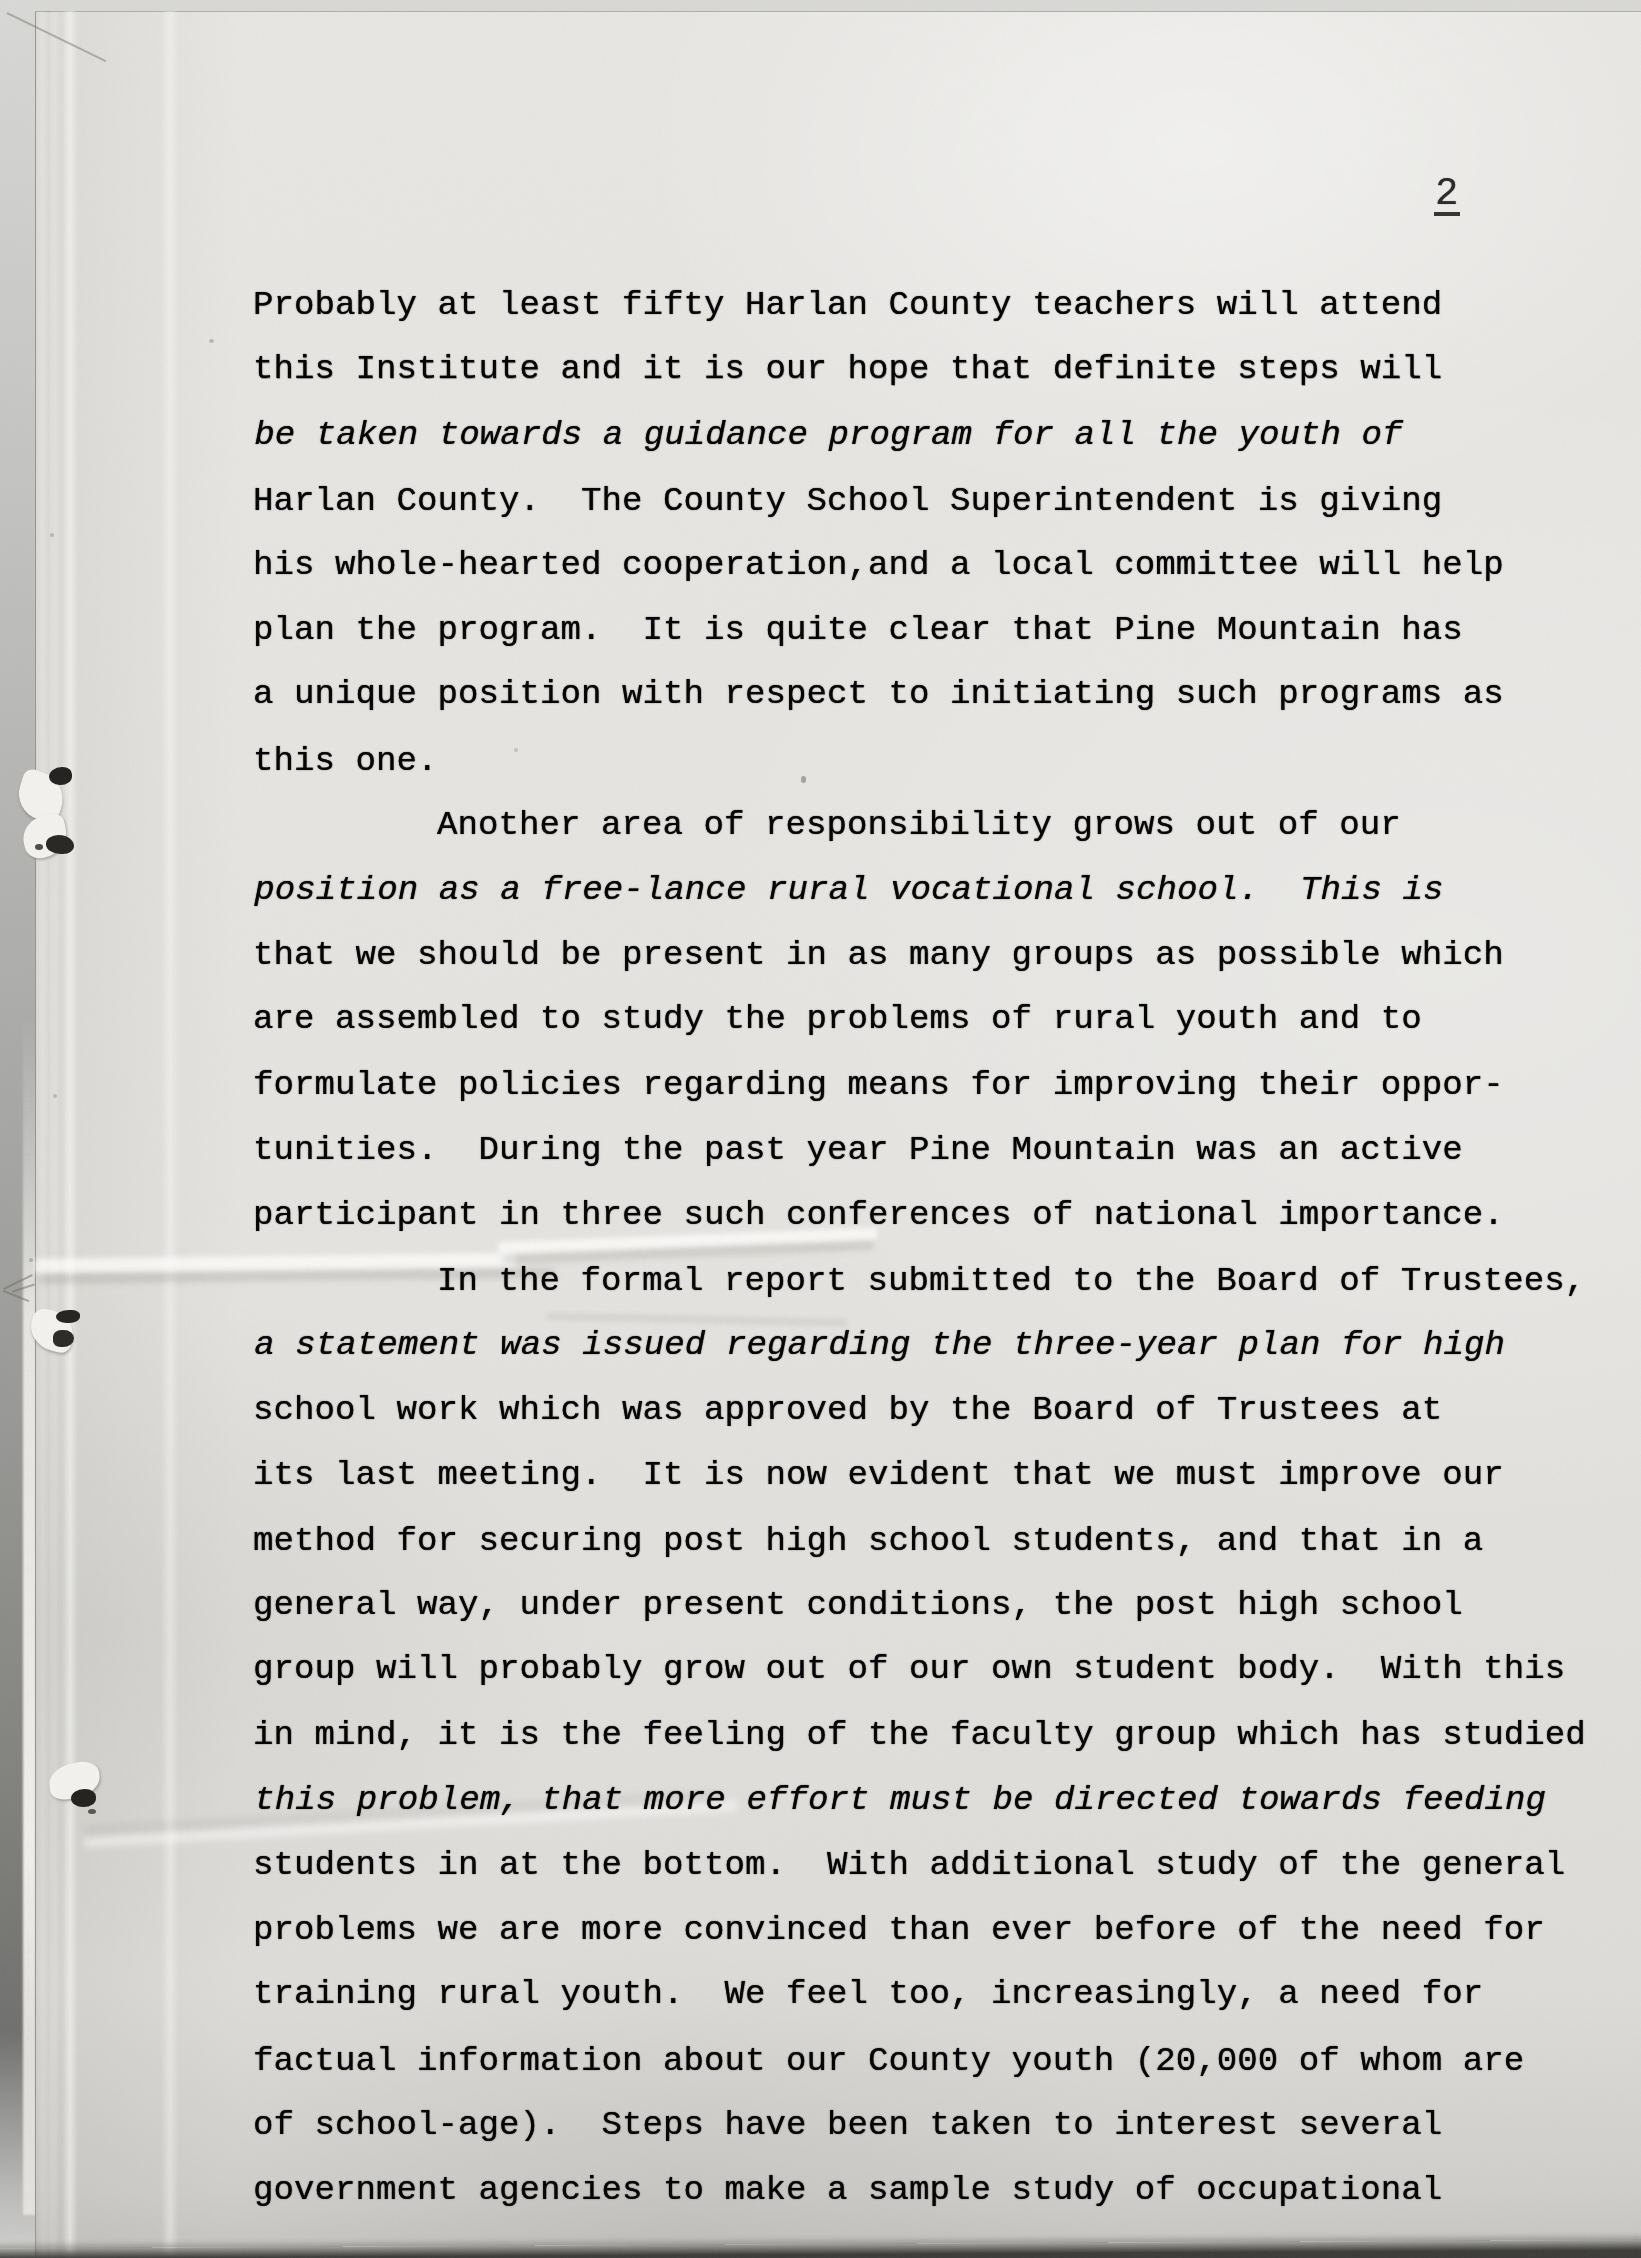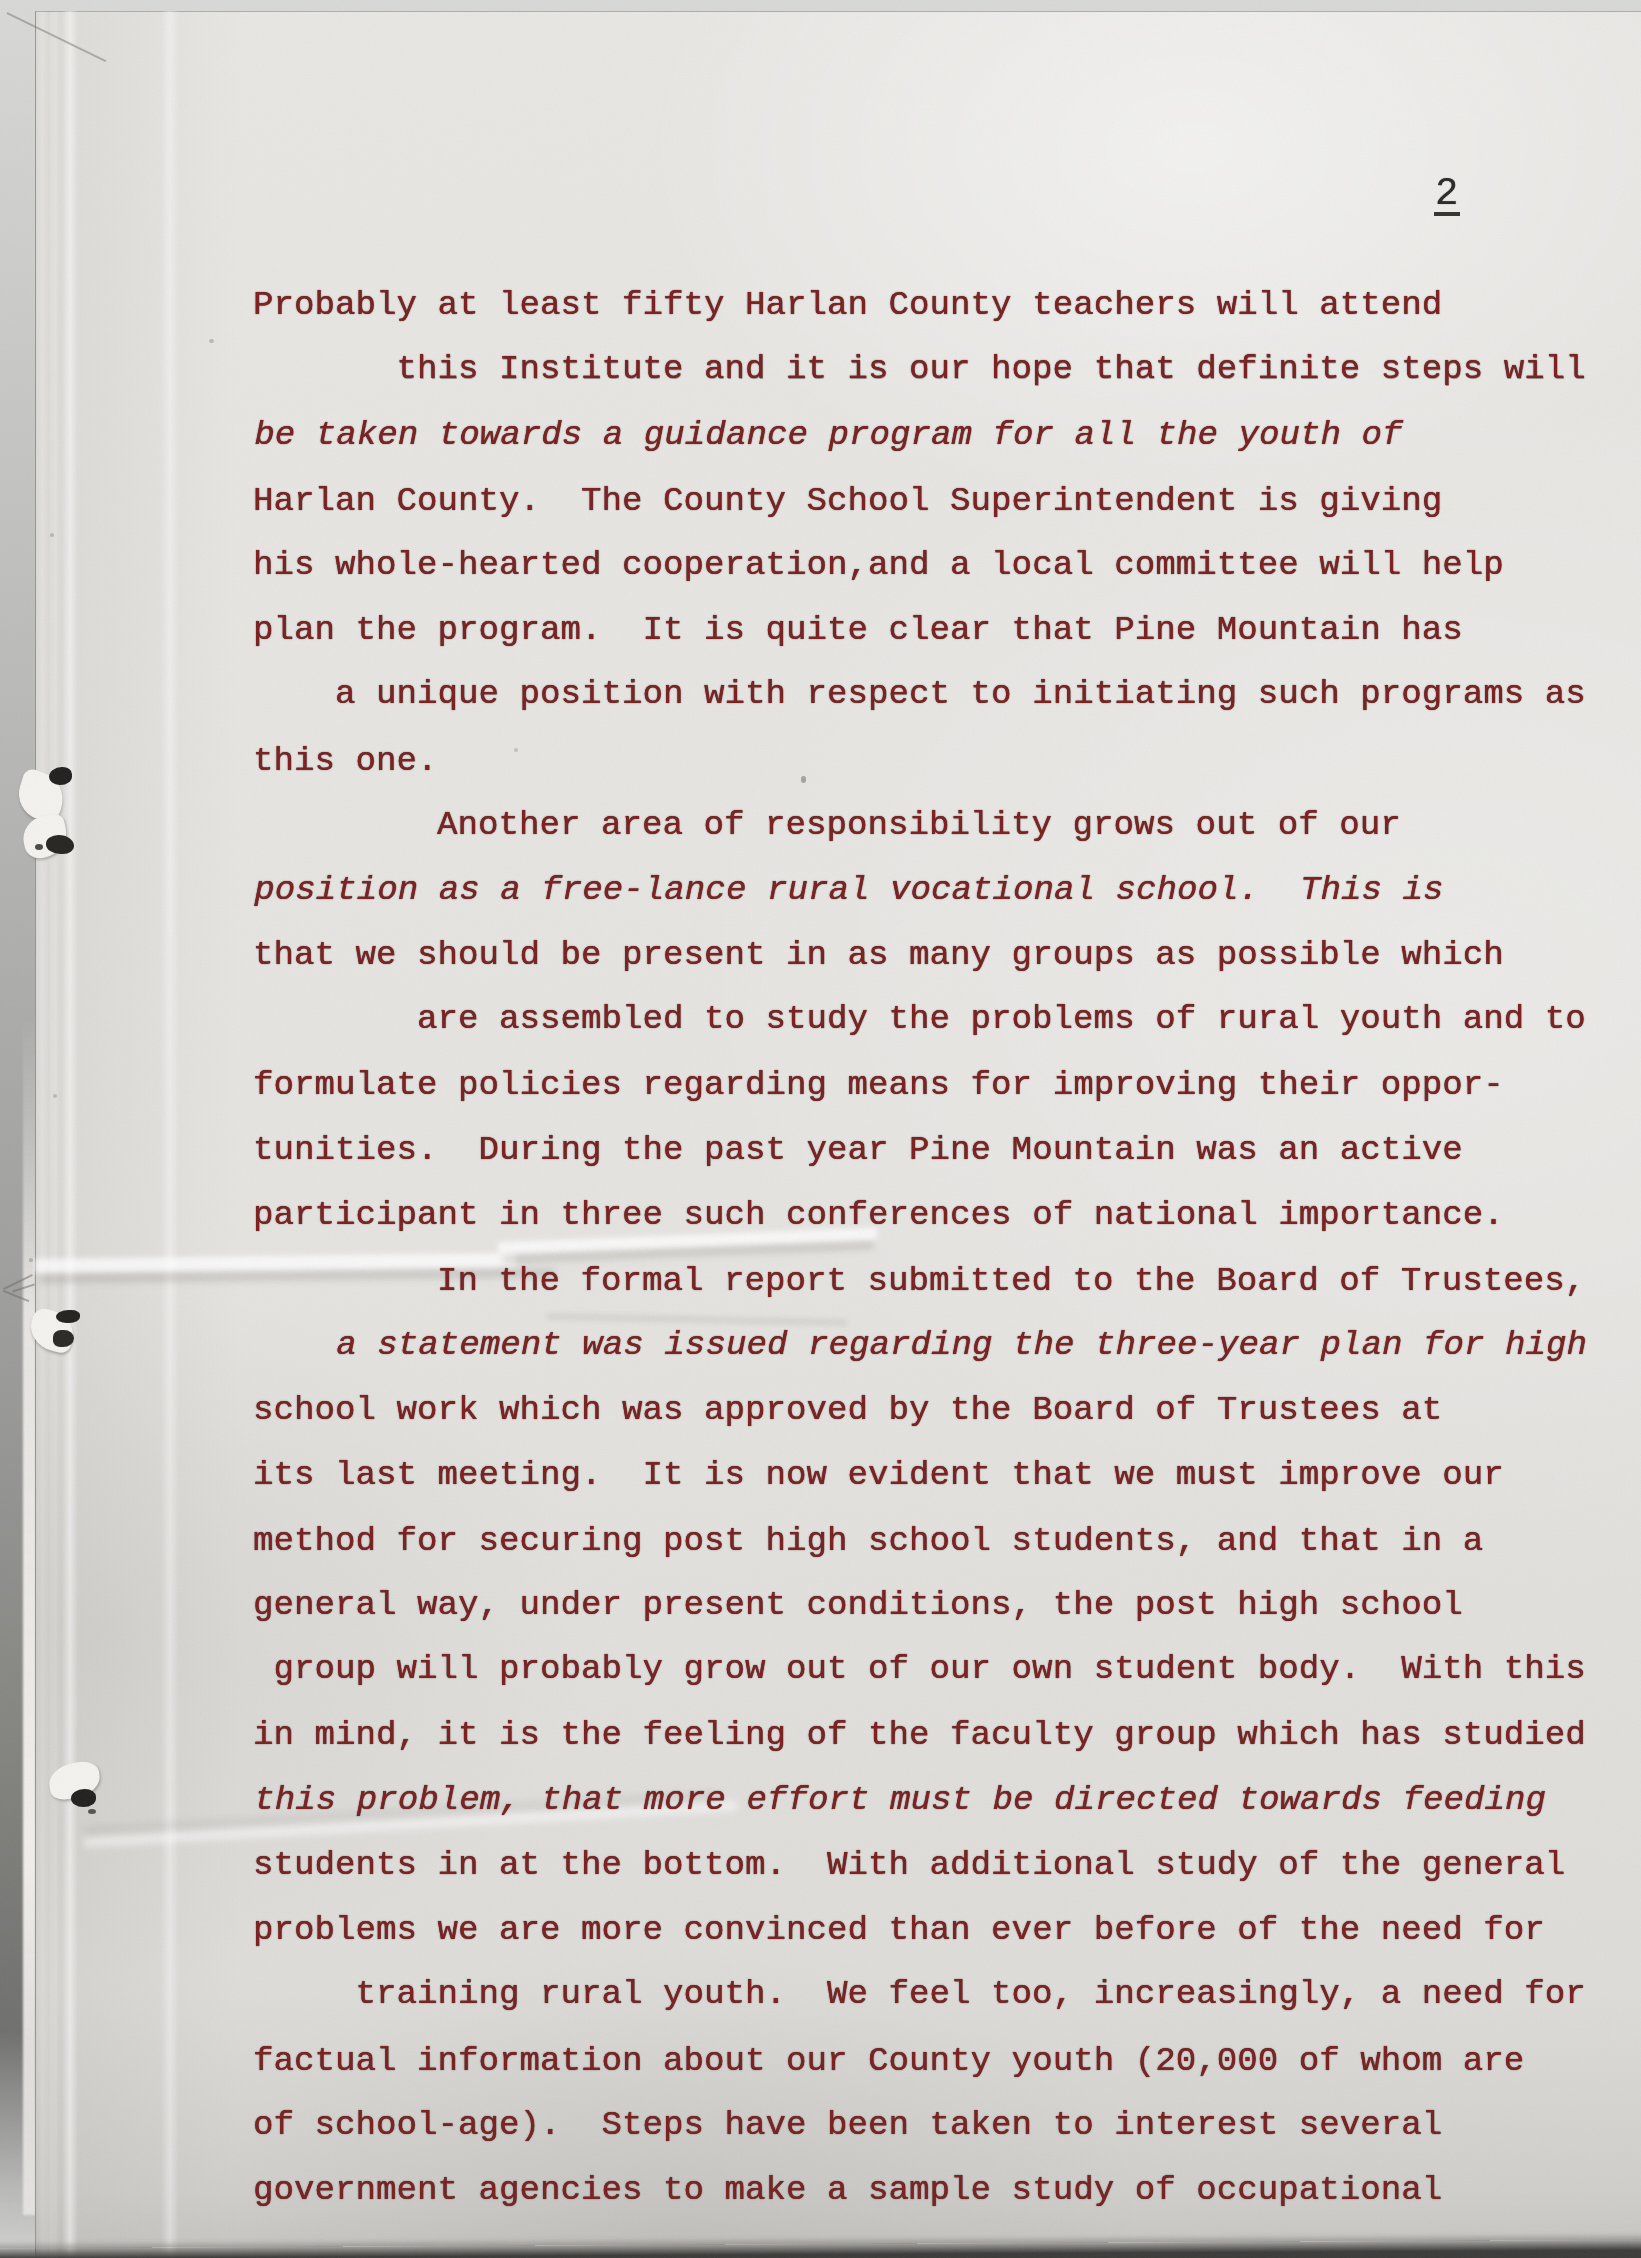--- a/index.html
+++ b/index.html
@@ -63,28 +63,28 @@
   .blobC1{left:56px;top:1310px;width:24px;height:13.2px;background:#23221f;border-radius:60% 40% 50% 50%;}
   .blobC2{left:53px;top:1330px;width:21px;height:17px;background:#2a2926;border-radius:45% 55% 60% 40%;}
   .flapD{left:49px;top:1763px;width:51px;height:35px;border-radius:55% 35% 55% 30%;transform:rotate(-8deg);}
   .blobD{left:71px;top:1789px;width:25px;height:17.6px;background:#21201e;border-radius:55% 45% 50% 50%;}
   .blobD2{left:88px;top:1809px;width:8px;height:5.3px;background:#55544f;border-radius:50%;}
   .speck{position:absolute;border-radius:50%;background:rgba(70,68,63,.55);}
   
   .text-block{
     position:absolute;left:253px;top:273px;z-index:5;
     font-size:34px;line-height:65px;letter-spacing:0.1px;
-    color:#7f1d1d;white-space:pre;
+    color:#000000;white-space:pre;
     text-shadow:0 0 0.9px rgba(32,31,29,.9),0 0 2.2px rgba(32,31,29,.22),0.5px 0.4px 0.4px rgba(32,31,29,.35);
     filter:blur(0.3px);
   }
   .line{height:65px;}
   .line.indent{padding-left:184px;}
   .line:nth-child(4n){transform:translateY(0.9px);}
-  .line:nth-child(5n+2){transform:translateY(-0.9px);text-align:right;}
+  .line:nth-child(5n+2){transform:translateY(-0.9px);}
   .line:nth-child(7n+3){transform:translateX(1.3px);font-style:italic;}
   .page-number{
     position:absolute;left:1434px;top:177px;z-index:5;
     font-size:39px;line-height:35px;color:#2a2927;
     border-bottom:4.4px solid #34332f;padding:0 1.8px 0 0.9px;
     text-shadow:0 0 0.9px rgba(32,31,29,.85);
     filter:blur(0.3px);
   }
   
   .scan-bottom{

